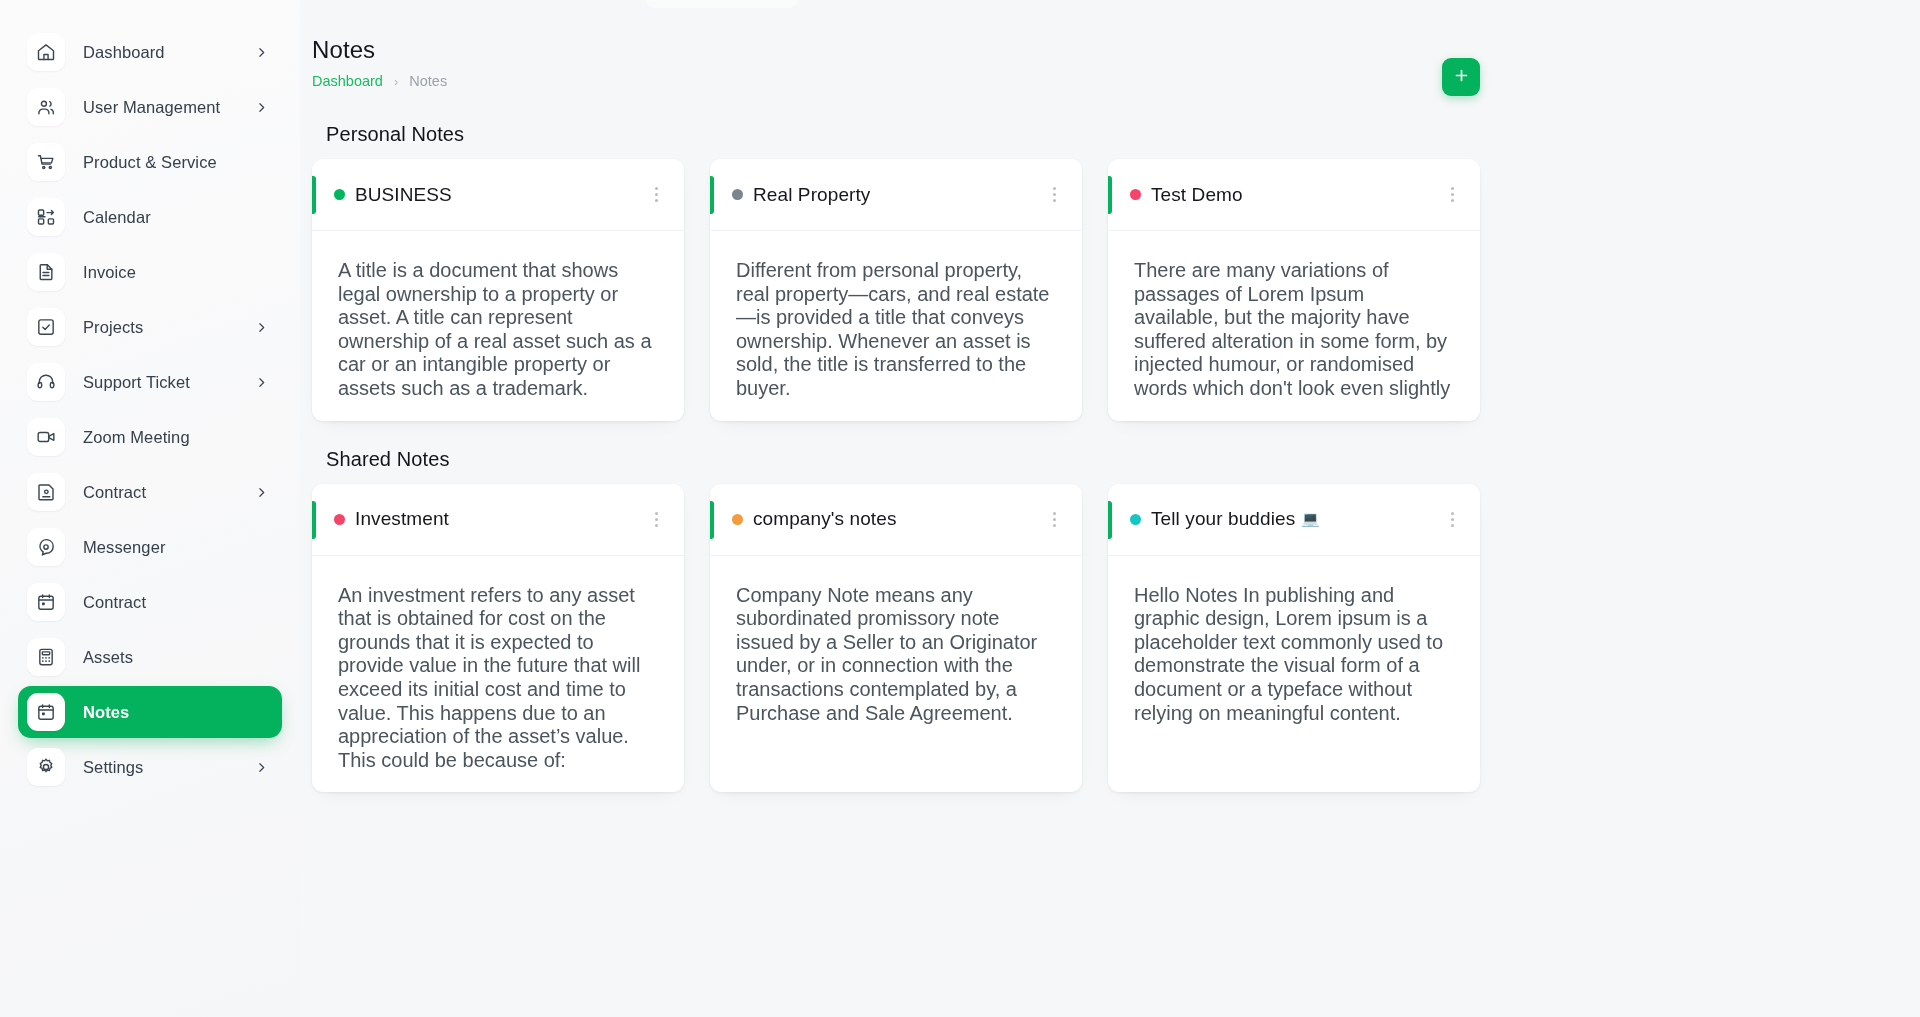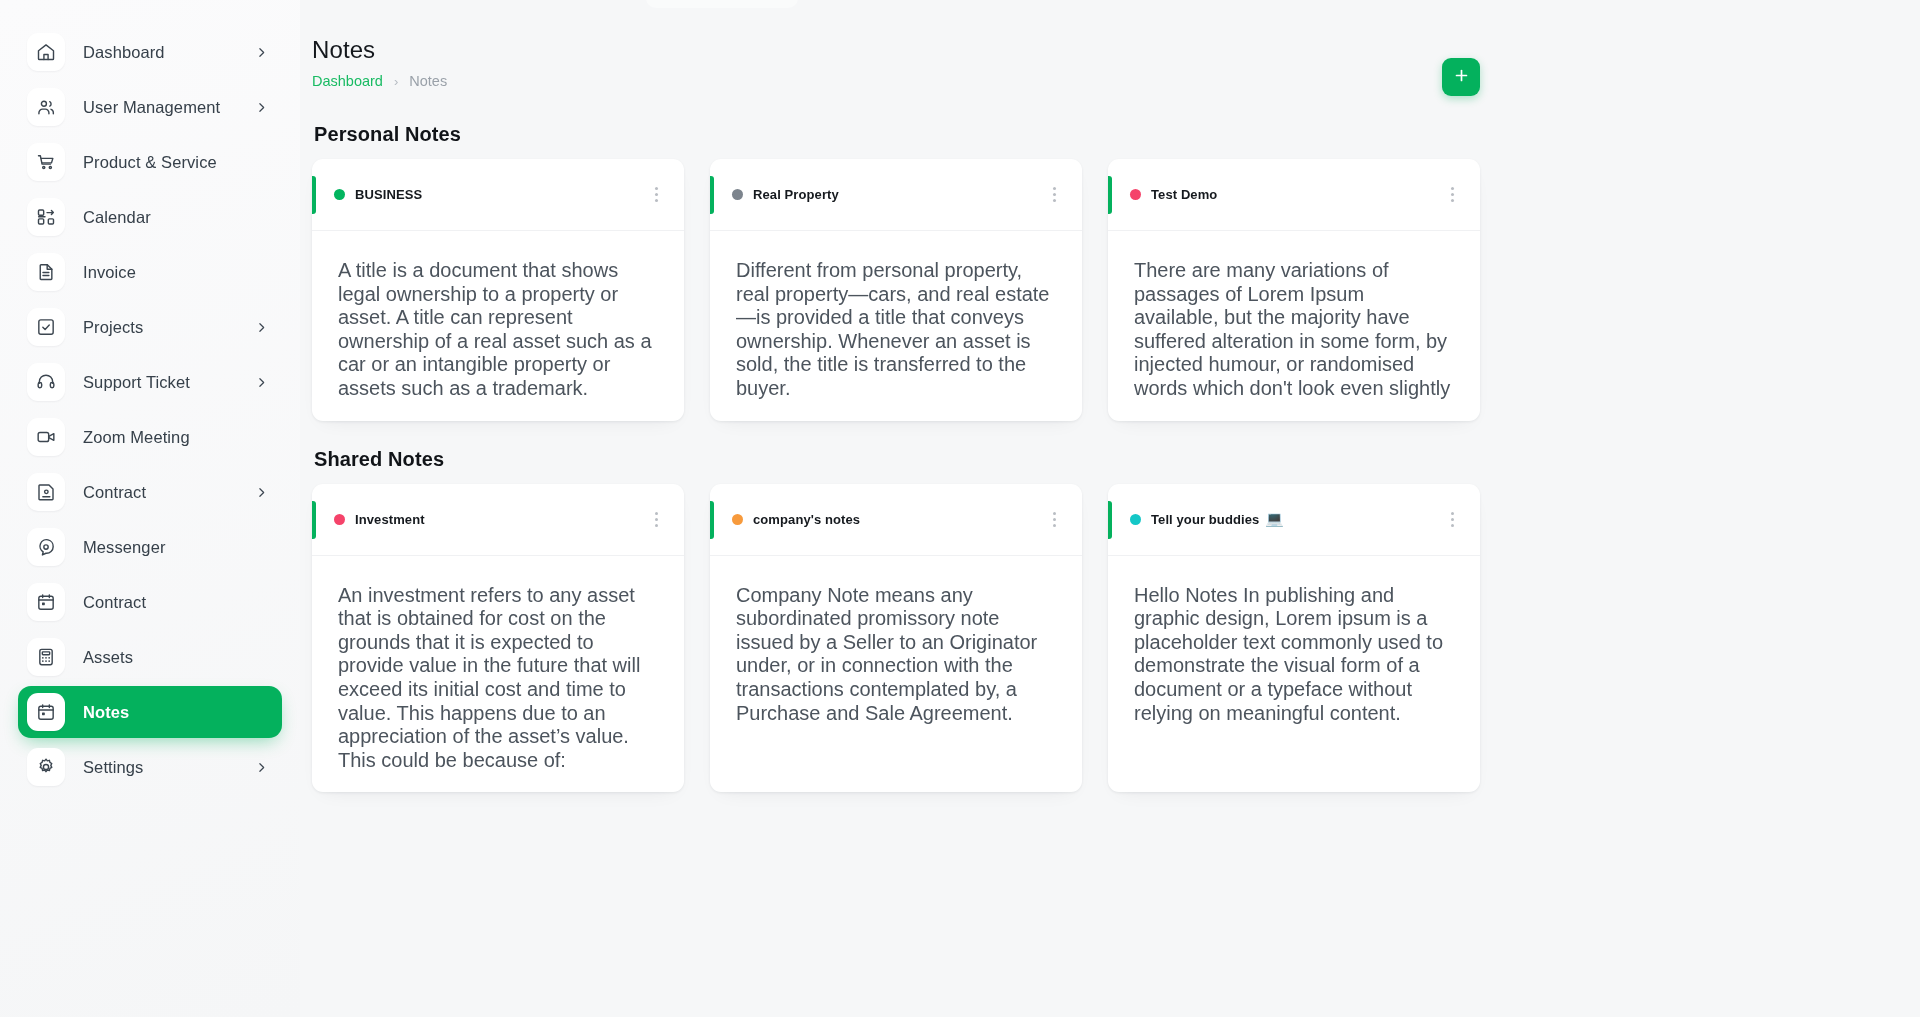--- a/index.html
+++ b/index.html
@@ -72,22 +72,22 @@
   .add-btn {
     width: 38px; height: 38px; border-radius: 9px;
     background: #04b15d; border: none; cursor:pointer;
     display:flex; align-items:center; justify-content:center;
     margin-top: 22px;
     box-shadow: 0 3px 8px rgba(4,177,93,.30);
   }
   .add-btn svg { width: 17px; height:17px; }
 
   .section-title {
-    font-size: 20px; color:#111418; font-weight: bold;
-    margin: 27px 0 13px 2px; letter-spacing:.1px;
+    font-size: 20px; color:#111418; font-weight: normal;
+    margin: 27px 0 13px 14px; letter-spacing:.1px;
   }
   .grid {
     display: grid;
     grid-template-columns: repeat(3, 1fr);
     gap: 26px;
   }
   .card {
     background:#fff;
     border-radius: 11px;
     box-shadow: 0 1px 3px rgba(16,24,40,.07), 0 8px 20px -12px rgba(16,24,40,.10);
@@ -103,21 +103,21 @@
   }
   .accent {
     position:absolute; left:0; top: 17px;
     width: 4px; height: 38px;
     background: #04b15d;
     border-radius: 0 3px 3px 0;
   }
   .dot { width: 11px; height: 11px; border-radius: 50%; flex:0 0 11px; }
   .card-title {
     margin-left: 10px;
-    font-size: 13px; font-weight: bold; color:#15191e;
+    font-size: 19px; font-weight: normal; color:#15191e;
     letter-spacing: .1px;
     white-space: nowrap; overflow:hidden; text-overflow:ellipsis;
   }
   .kebab {
     margin-left:auto; cursor:pointer;
     display:flex; flex-direction:column; gap:3px; align-items:center;
     padding: 6px 4px;
   }
   .kebab i { width: 3px; height: 3px; border-radius:50%; background:#b9bdc3; display:block; }
   .card-body {

